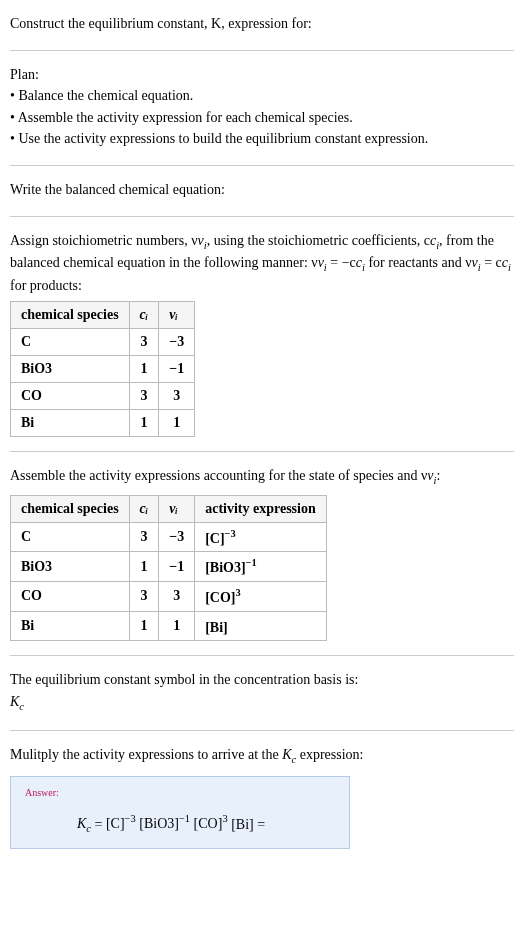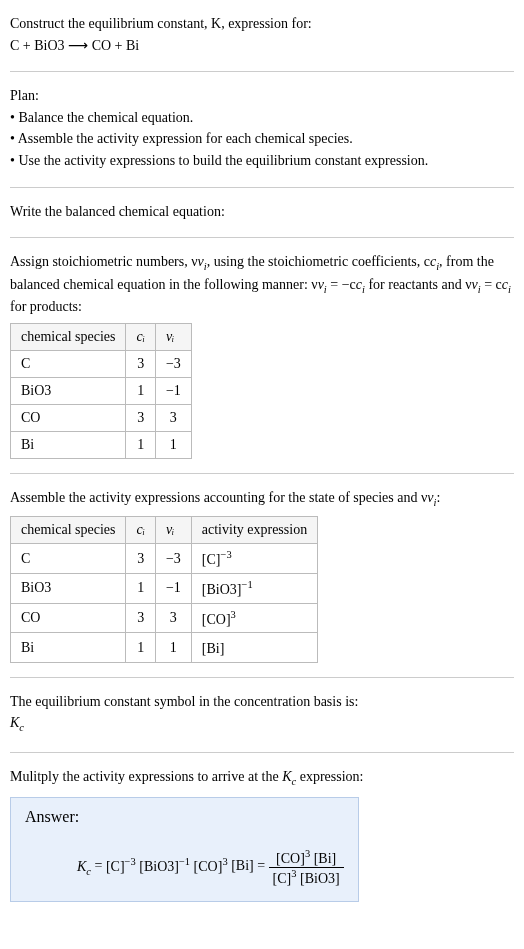--- a/index.html
+++ b/index.html
@@ -2,39 +2,38 @@
 <html><head>
 <meta charset="utf-8">
 <style>
 * { margin: 0; padding: 0; box-sizing: border-box; }
 body { font-family: Georgia, 'Times New Roman', serif; font-size: 14px; color: #000; background: #fff; padding: 8px 10px; width: 524px; }
 .section { padding: 6px 0; }
 .hr { border: none; border-top: 1px solid #ccc; margin: 8px 0; }
 .line { margin-bottom: 2px; line-height: 1.4; }
 .italic { font-style: italic; }
 table.data { border-collapse: collapse; margin-top: 6px; }
-table.data th, table.data td { border: 1px solid #bbb; padding: 5px 10px; text-align: left; font-weight: normal; margin-left: 12px; }
+table.data th, table.data td { border: 1px solid #bbb; padding: 5px 10px; text-align: left; font-weight: bold; margin-left: 12px; }
 table.data th { background: #f5f5f5; }
 table.data td.num { text-align: center; }
 .answer-box { background: #e8f0fb; border: 1px solid #b8cce8; padding: 10px 14px 14px 14px; margin-top: 6px; display: inline-block; min-width: 340px; }
-.answer-label { color: #000000; font-size: 16px; margin-bottom: 22px; }
+.answer-label { color: #be185d; font-size: 10px; margin-bottom: 16px; }
 .frac { display: inline-block; vertical-align: middle; text-align: center; }
 .frac .num { display: block; border-bottom: 1px solid #000; padding: 0 4px; }
 .frac .den { display: block; padding: 0 4px; }
 sup, sub { font-size: 0.75em; }
 .eq-indent { margin-left: 52px; }
 </style>
 </head>
 <body>
 
 <div class="section">
   <div class="line">
     <span>Construct the equilibrium constant, K, expression for:</span>
   </div>
-  <div class="line">C + BiO3  ⟶  CO + Bi</div>
 </div>
 
 <hr class="hr">
 
 <div class="section">
   <div class="line">Plan:</div>
   <div class="line">• Balance the chemical equation.</div>
   <div class="line">• Assemble the activity expression for each chemical species.</div>
   <div class="line">• Use the activity expressions to build the equilibrium constant expression.</div>
 </div>
@@ -143,19 +142,15 @@
   <div class="answer-box">
     <div class="answer-label">Answer:</div>
     <div class="eq-indent">
       <span class="italic"><span>K</span><sub>c</sub></span>
       <span> = </span>
       <span><span>[C]</span><sup>−3</sup></span>
       <span> <span>[BiO3]</span><sup>−1</sup></span>
       <span> <span>[CO]</span><sup>3</sup></span>
       <span> <span>[Bi]</span></span>
       <span> = </span>
-      <span class="frac">
-        <span class="num"><span>[CO]</span><sup>3</sup><span> [Bi]</span></span>
-        <span class="den"><span>[C]</span><sup>3</sup><span> [BiO3]</span></span>
-      </span>
     </div>
   </div>
 </div>
 
 </body></html>

